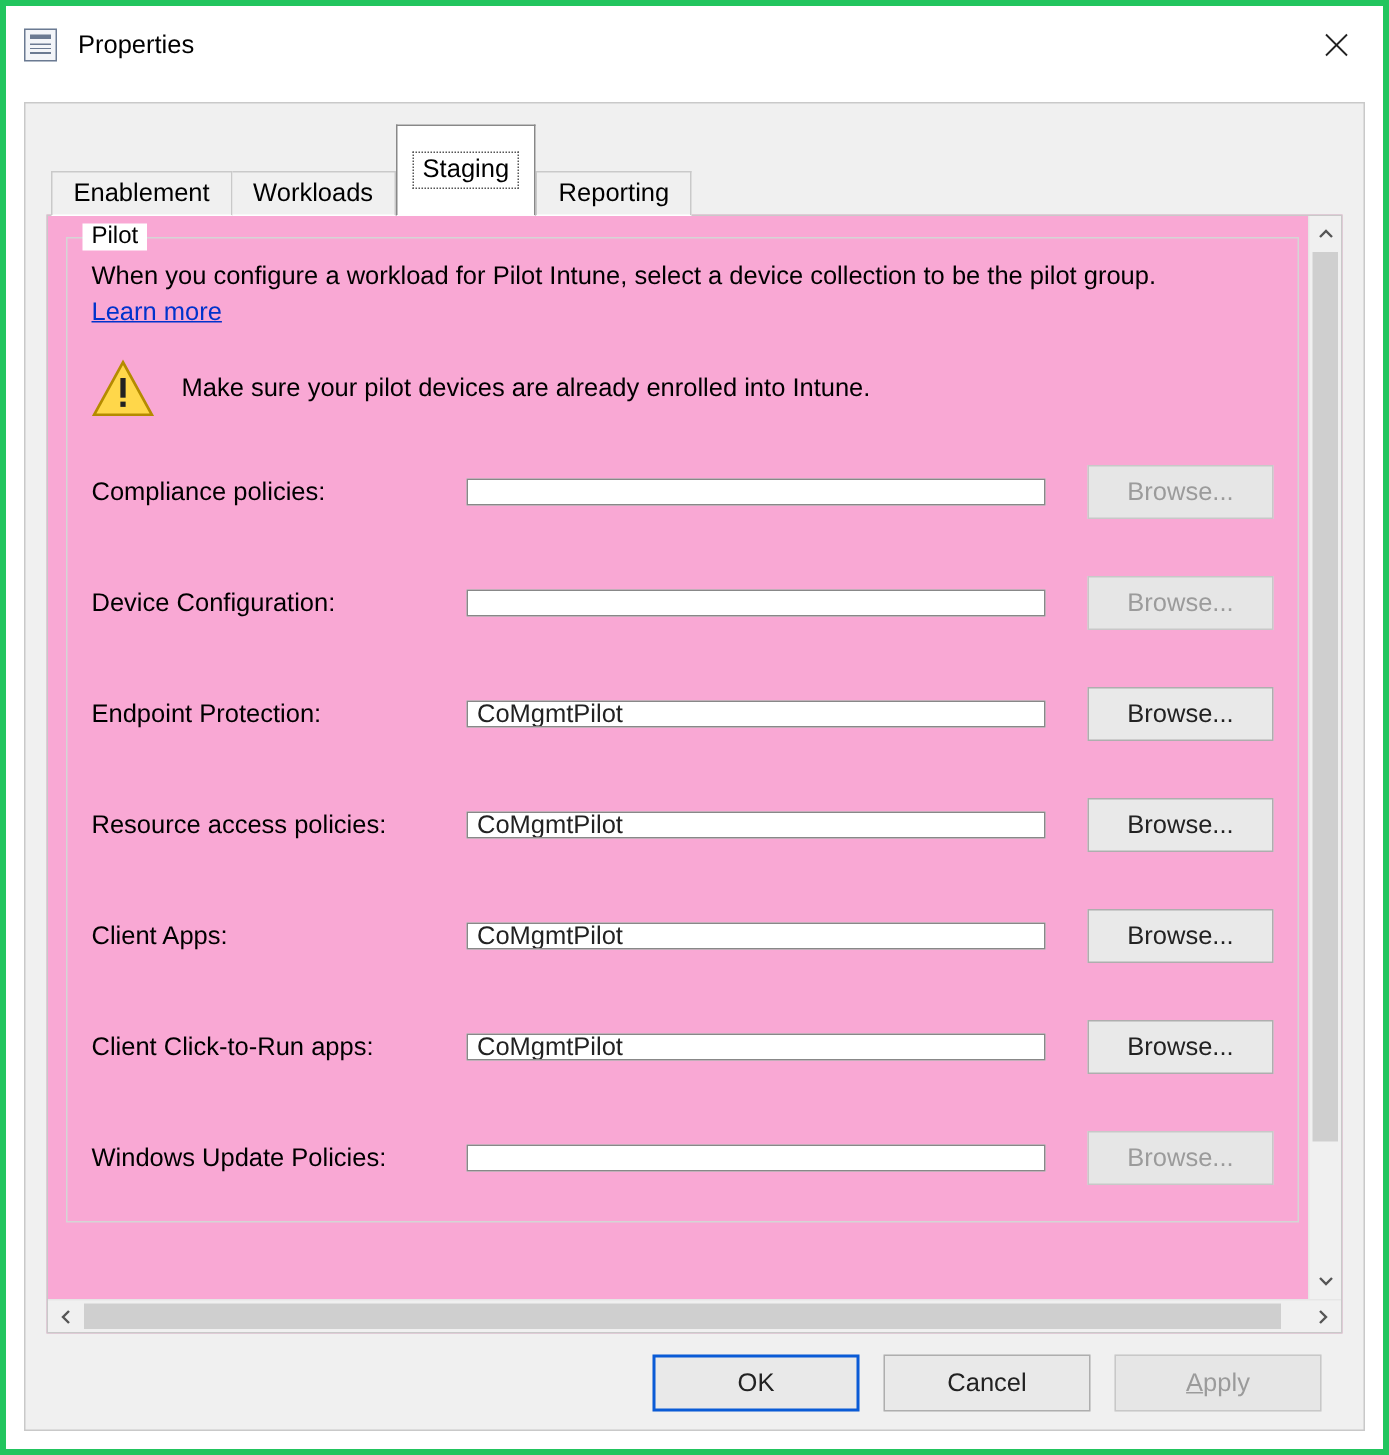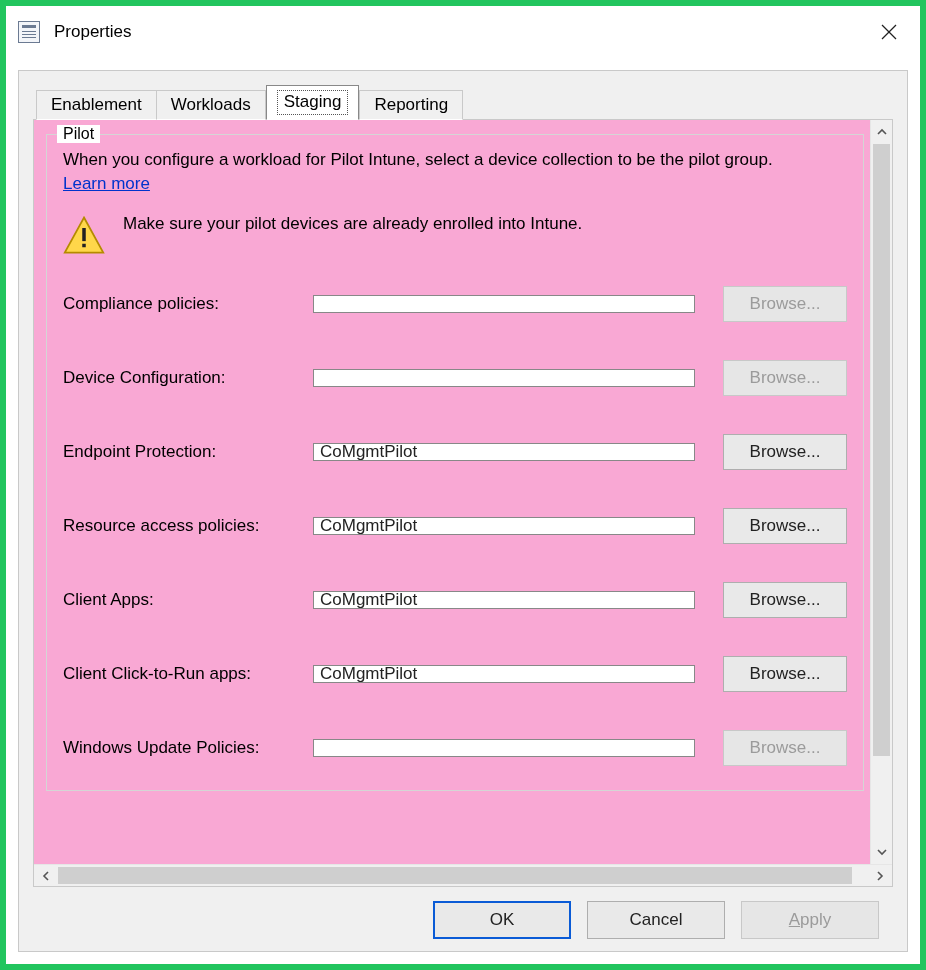--- a/index.html
+++ b/index.html
@@ -5,21 +5,21 @@
   * { box-sizing: border-box; }
   html, body {
     margin: 0; padding: 0;
     font-family: "Segoe UI", Tahoma, sans-serif;
     font-size: 15px;
     color: #000;
     background: #fff;
   }
   .window {
     width: 926px; height: 970px;
-    border: 6px solid #22c55e;
+    border: 4px solid #22c55e;
     background: #fff;
     position: relative;
     display: flex; flex-direction: column;
   }
   .titlebar {
     height: 52px;
     display: flex; align-items: center;
     padding: 0 8px 0 12px;
     background: #fff;
   }
@@ -90,21 +90,21 @@
     border-left: 1px solid #c9c9c9;
     border-right: 1px solid #c9c9c9;
     border-bottom: 1px solid #fff;
     background: #f0f0f0;
   }
   .tab.inactive + .tab.inactive { border-left: none; }
   .tab.active-outer {
     background: #fff;
     border: 1px solid #888;
     border-bottom: 1px solid #fff;
-    padding: 4px 10px;
+    padding: 17px 10px;
     position: relative;
     top: 0;
   }
   .tab.active-outer .focus-ring {
     border: 1px dotted #555;
     padding: 1px 6px 2px 6px;
     display: inline-block;
   }
   .tab-panel {
     flex: 1;
@@ -144,21 +144,21 @@
   }
   .group .link {
     color: #0033cc;
     text-decoration: underline;
     font-size: 17px;
     cursor: pointer;
     display: inline-block;
     margin-bottom: 18px;
   }
   .alert-row {
-    display: flex; 
+    display: flex; align-items: center;
     margin: 2px 0 30px 0;
   }
   .alert-icon {
     width: 42px; height: 42px;
     margin-right: 18px;
     flex-shrink: 0;
   }
   .alert-text { font-size: 17px; }
   .row {
     display: flex; align-items: center;

